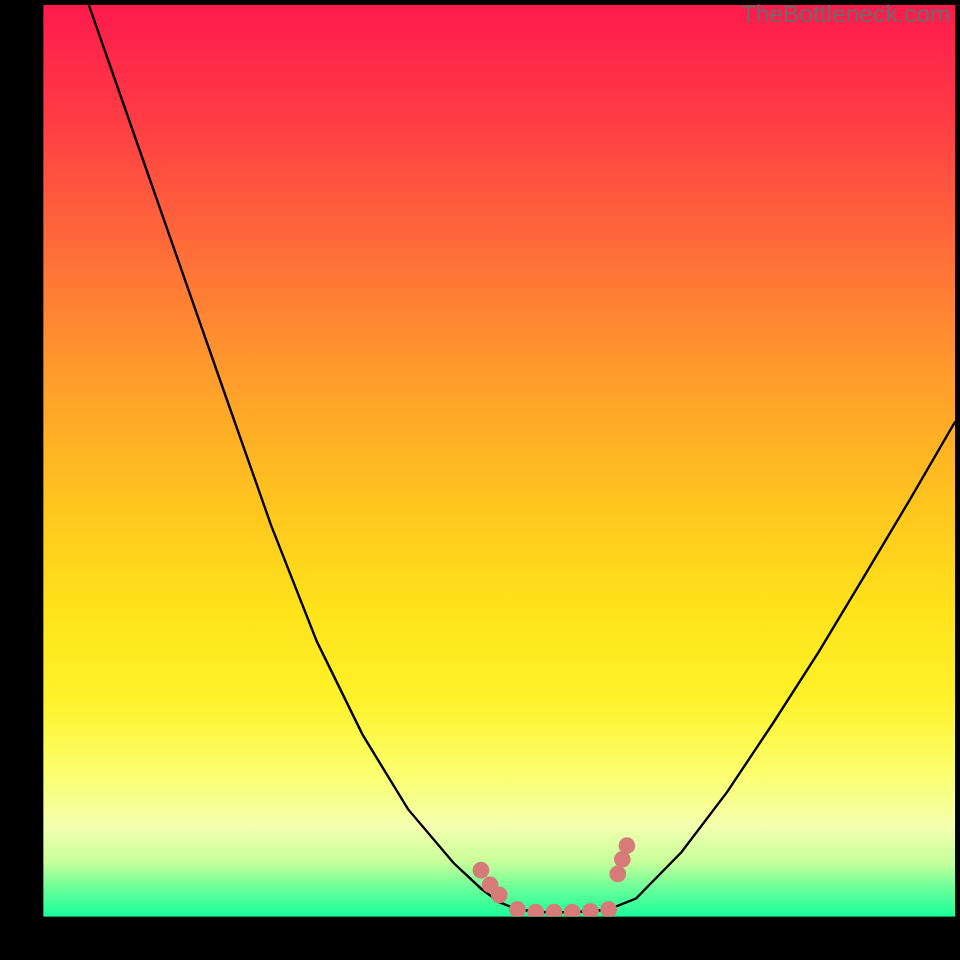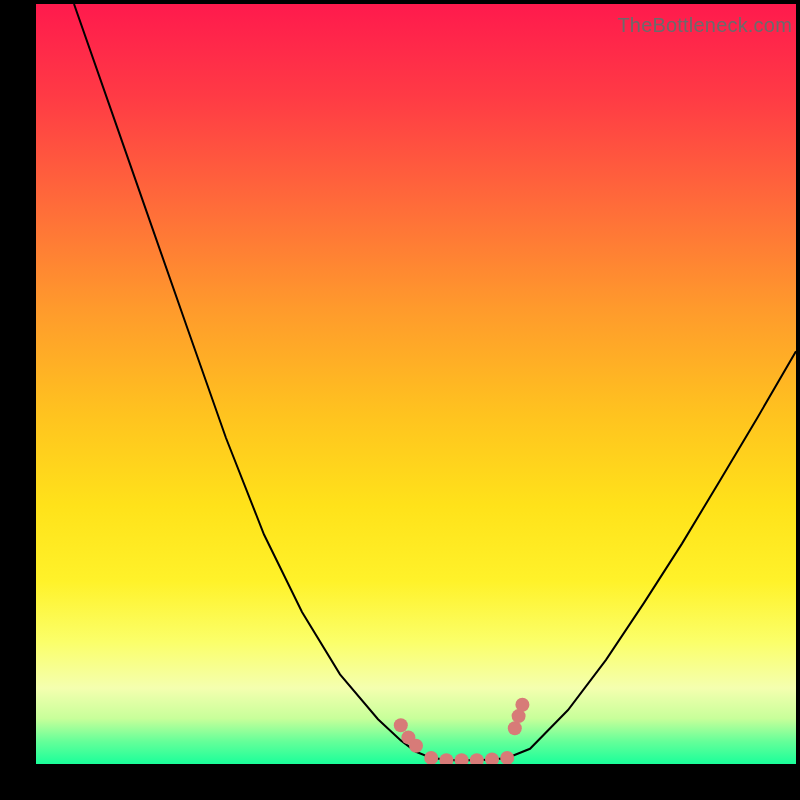--- a/index.html
+++ b/index.html
@@ -42,21 +42,21 @@
       #66ff99 97%,
       #1aff9a 100%
     );
   }
   .curves {
     position: absolute;
     inset: 0;
   }
   .watermark {
     position: absolute;
-    top: 14px;
+    top: 1px;
     right: 8px;
     color: #6b6b6b;
     font-size: 20px;
     font-weight: 500;
     letter-spacing: 0.2px;
     user-select: none;
   }
 </style>
 </head>
 <body>

